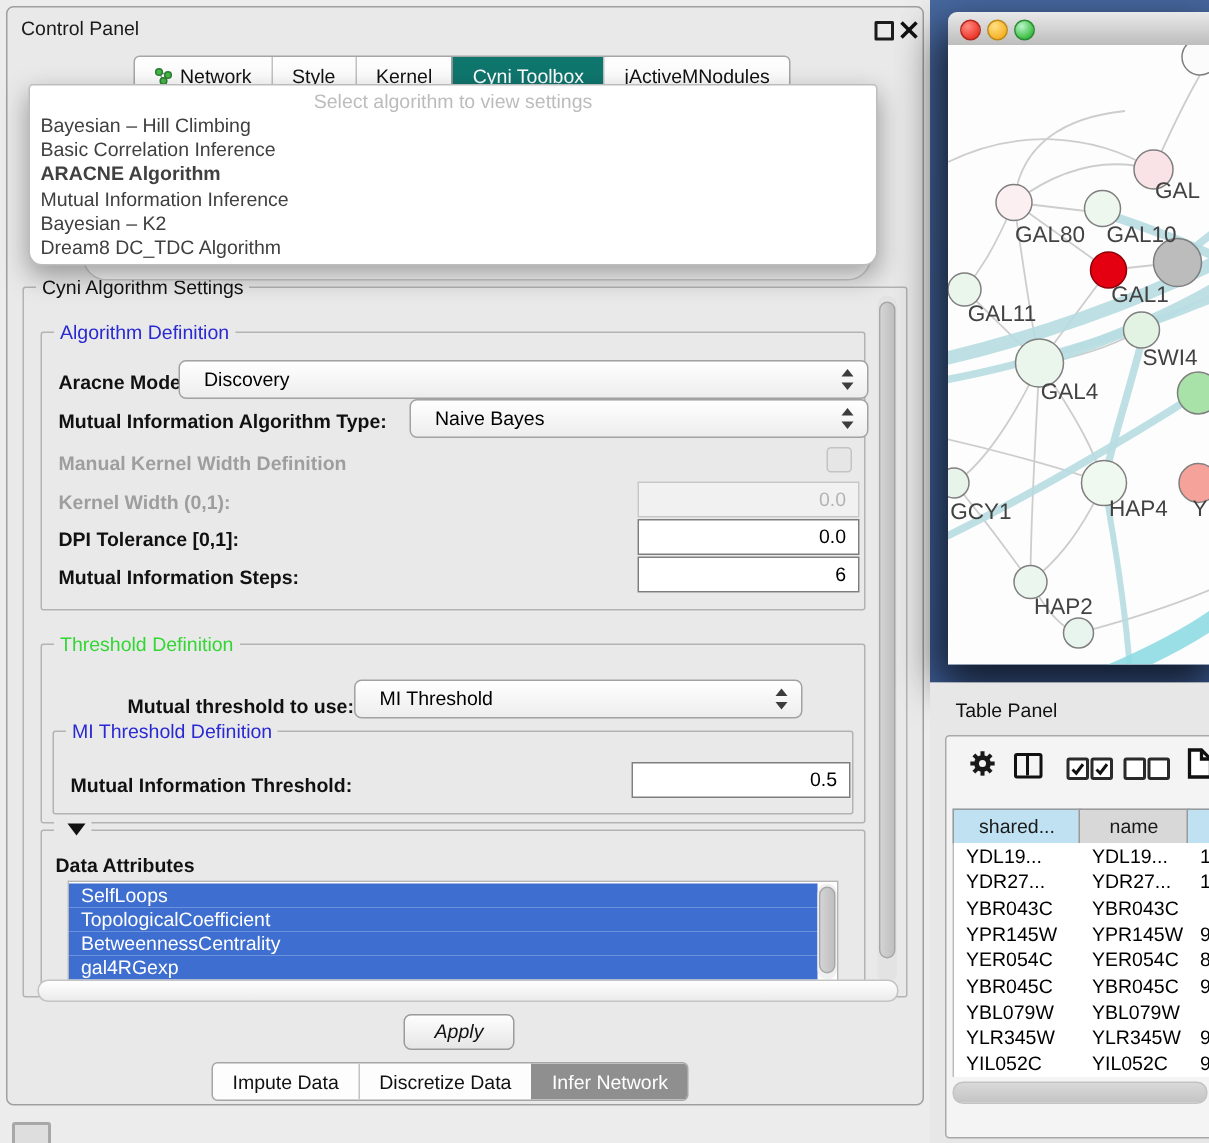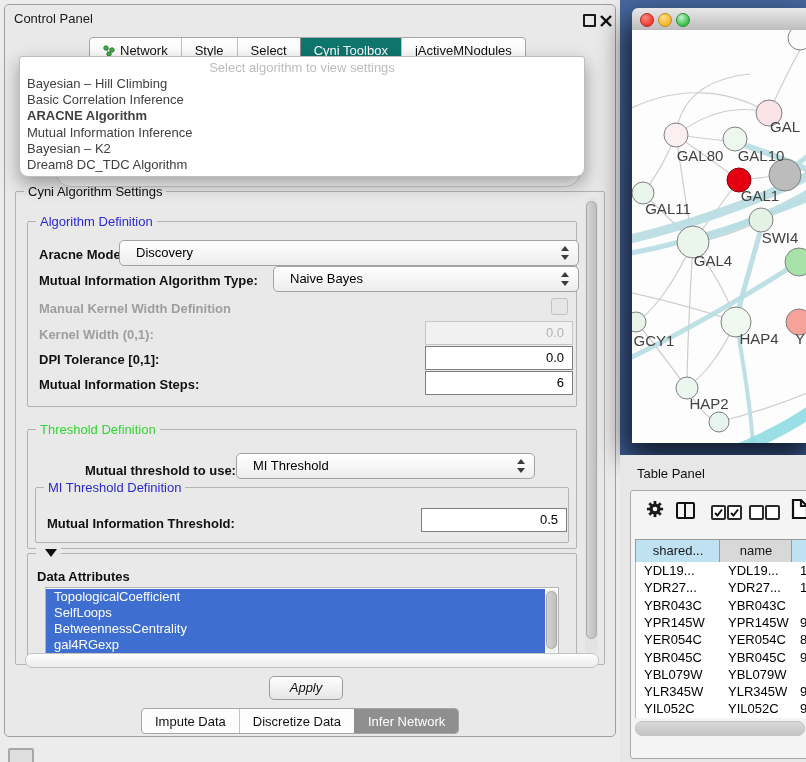--- a/index.html
+++ b/index.html
@@ -115,21 +115,21 @@
             <circle cx="9" cy="6" r="2.2" fill="#45b649" stroke="#2c7d31"></circle>
             <circle cx="6" cy="10" r="2.2" fill="#45b649" stroke="#2c7d31"></circle>
           </svg>
         </span>
         <span>Network</span>
       </div>
       <div class="seg">
         <span>Style</span>
       </div>
       <div class="seg">
-        <span>Select</span>
+        <span>Kernel</span>
       </div>
       <div class="seg sel" style="background: #0f766e;">
         <span>Cyni Toolbox</span>
       </div>
       <div class="seg">
         <span>jActiveMNodules</span>
       </div>
     </div>
 
   <div class="ghost-combo">
@@ -202,22 +202,22 @@
   <div class="tfield" style="left:416px;top:503px;width:136px;">0.5</div>
 
   <div class="group" style="left:22px;top:548px;width:548px;height:102px;">
     <div class="legend">
       <span class="tri-down"></span>
     </div>
   </div>
   <div class="lbl" style="left:32px;top:564px;">Data Attributes</div>
   <div class="attr-list" style="left:40px;top:582px;width:512px;height:66px;">
     <div id="attr-items" style="position:absolute;left:0;top:1px;right:13px;">
+        <div class="attr-item" style="background: rgb(61, 110, 208);">SelfLoops</div>
         <div class="attr-item" style="background: rgb(61, 110, 208);">TopologicalCoefficient</div>
-        <div class="attr-item" style="background: rgb(61, 110, 208);">SelfLoops</div>
         <div class="attr-item" style="background: rgb(61, 110, 208);">BetweennessCentrality</div>
         <div class="attr-item" style="background: rgb(61, 110, 208);">gal4RGexp</div>
       </div>
     <div class="vscroll" style="right:0;top:1px;height:64px;background:#f0f0f0;">
       <div class="vthumb" style="top:2px;height:56px;"></div>
     </div>
   </div>
   <div class="hpill" style="left:20px;top:648px;width:572px;"></div>
 
   <div class="btn" style="left:264px;top:671px;width:72px;height:22px;line-height:22px;">Apply</div>

